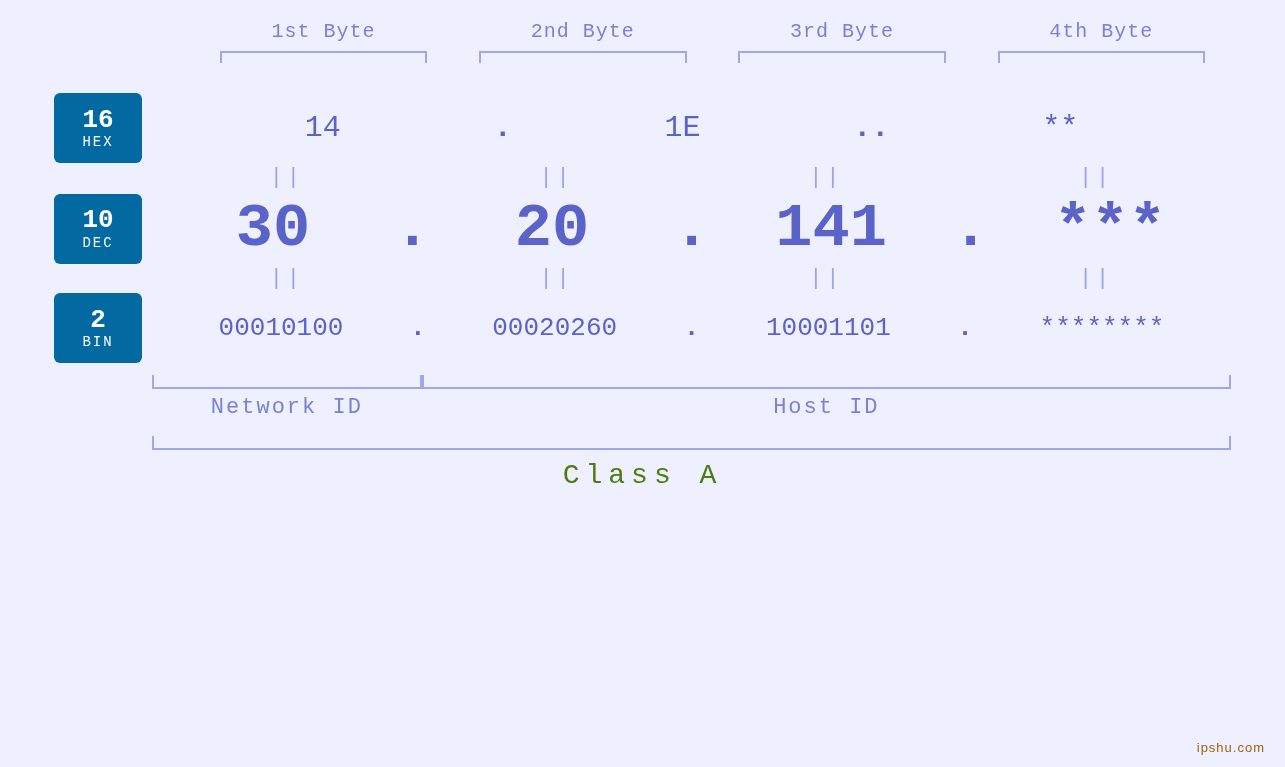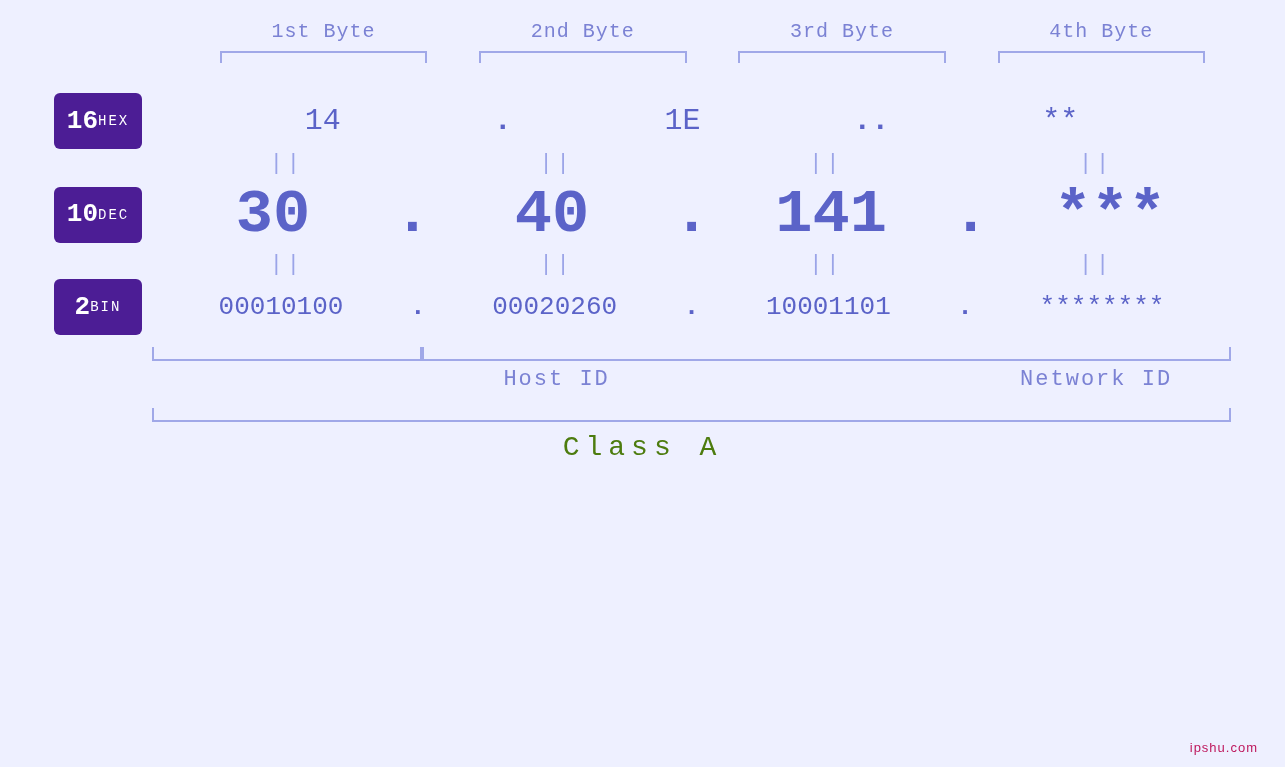--- a/index.html
+++ b/index.html
@@ -73,25 +73,25 @@
 
     .row-section {
       display: flex;
       align-items: center;
       width: 100%;
       margin-bottom: 0;
     }
 
     .base-badge {
       width: 88px;
-      height: 56px;
-      background-color: #4c1d95;
+      height: 70px;
+      background-color: #0369a1;
       border-radius: 6px;
       display: flex;
-      flex-direction: row;
+      flex-direction: column;
       align-items: center;
       justify-content: center;
       flex-shrink: 0;
       margin-right: 10px;
     }
 
     .base-number {
       color: white;
       font-size: 26px;
       font-weight: bold;
@@ -165,22 +165,22 @@
       flex: 1;
       text-align: center;
       color: #9ba4e8;
       font-size: 22px;
       letter-spacing: 4px;
     }
 
     .watermark {
       position: absolute;
       bottom: 12px;
-      right: 27px;
-      color: #be185d;
+      right: 20px;
+      color: #a16207;
       font-size: 13px;
       font-family: Arial, sans-serif;
       letter-spacing: 1px;
     }
 
     .hex-row {
       margin-top: 10px;
     }
 
     .dec-row {
@@ -252,21 +252,21 @@
       <div class="base-badge">
         <span class="base-number">10</span>
         <span class="base-label">DEC</span>
       </div>
       <div class="values-row">
         <div class="byte-value-cell">
           <span class="value-text large">30</span>
         </div>
         <span class="dot">.</span>
         <div class="byte-value-cell">
-          <span class="value-text large">40</span>
+          <span class="value-text large">20</span>
         </div>
         <span class="dot">.</span>
         <div class="byte-value-cell">
           <span class="value-text large">141</span>
         </div>
         <span class="dot">.</span>
         <div class="byte-value-cell">
           <span class="value-text large">***</span>
         </div>
       </div>
@@ -302,22 +302,22 @@
         </div>
       </div>
     </div>
 
     <div style="display:flex; width:100%; padding-left:98px; margin-top:12px;">
       <div style="width:calc(25%); height:14px; border-bottom:2px solid #a0a8e8; border-left:2px solid #a0a8e8; border-right:2px solid #a0a8e8;"></div>
       <div style="flex:1; height:14px; border-bottom:2px solid #a0a8e8; border-left:2px solid #a0a8e8; border-right:2px solid #a0a8e8;"></div>
     </div>
 
     <div style="display:flex; width:100%; padding-left:98px; margin-top:6px;">
+      <div style="width:calc(25%); text-align:center; color:#7b82d4; font-size:22px; font-family:'Courier New',Courier,monospace; letter-spacing:2px;">Network ID</div>
       <div style="flex:1; text-align:center; color:#7b82d4; font-size:22px; font-family:'Courier New',Courier,monospace; letter-spacing:2px;">Host ID</div>
-      <div style="width:calc(25%); text-align:center; color:#7b82d4; font-size:22px; font-family:'Courier New',Courier,monospace; letter-spacing:2px;">Network ID</div>
     </div>
 
     <div style="display:flex; width:100%; padding-left:98px; margin-top:16px;">
       <div style="flex:1; height:14px; border-bottom:2px solid #a0a8e8; border-left:2px solid #a0a8e8; border-right:2px solid #a0a8e8;"></div>
     </div>
 
     <div style="width:100%; text-align:center; margin-top:10px;">
       <span style="color:#4d7c0f; font-size:28px; font-family:'Courier New',Courier,monospace; letter-spacing:6px;">Class A</span>
     </div>
 

